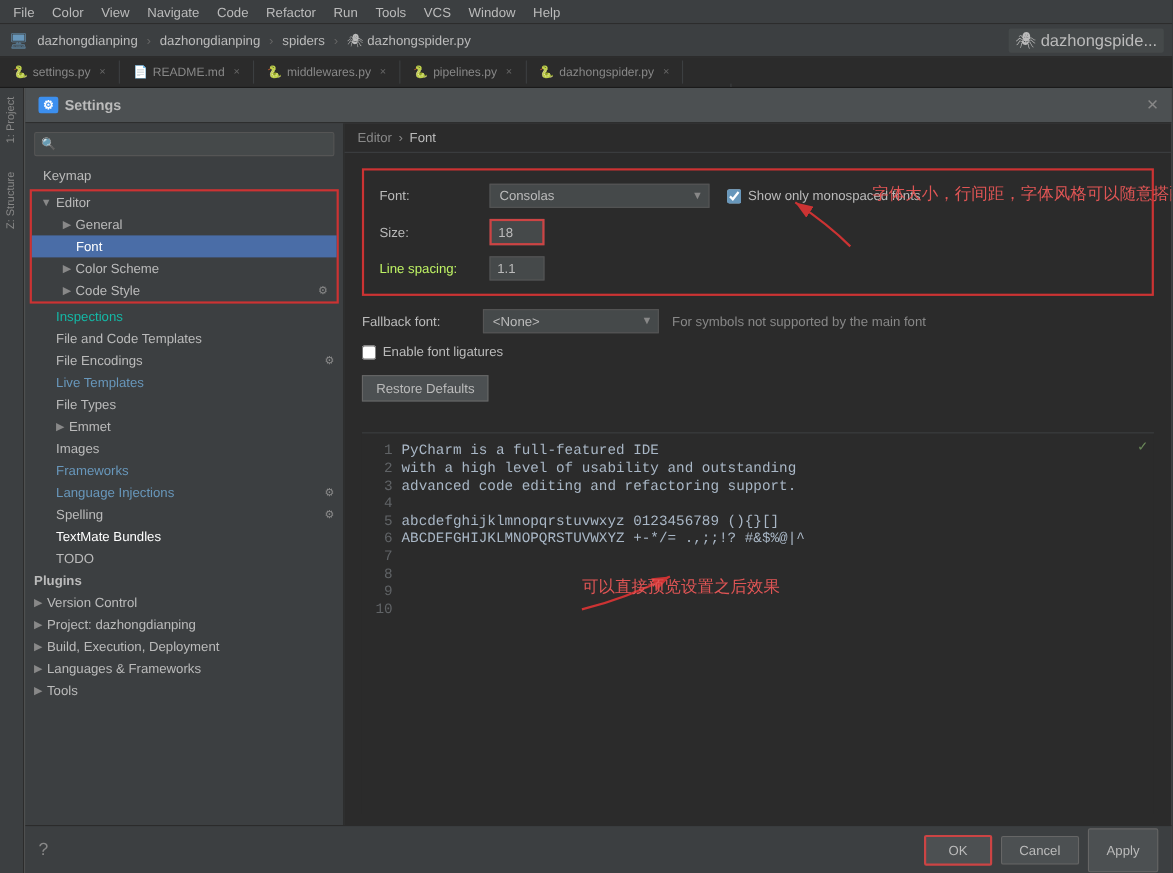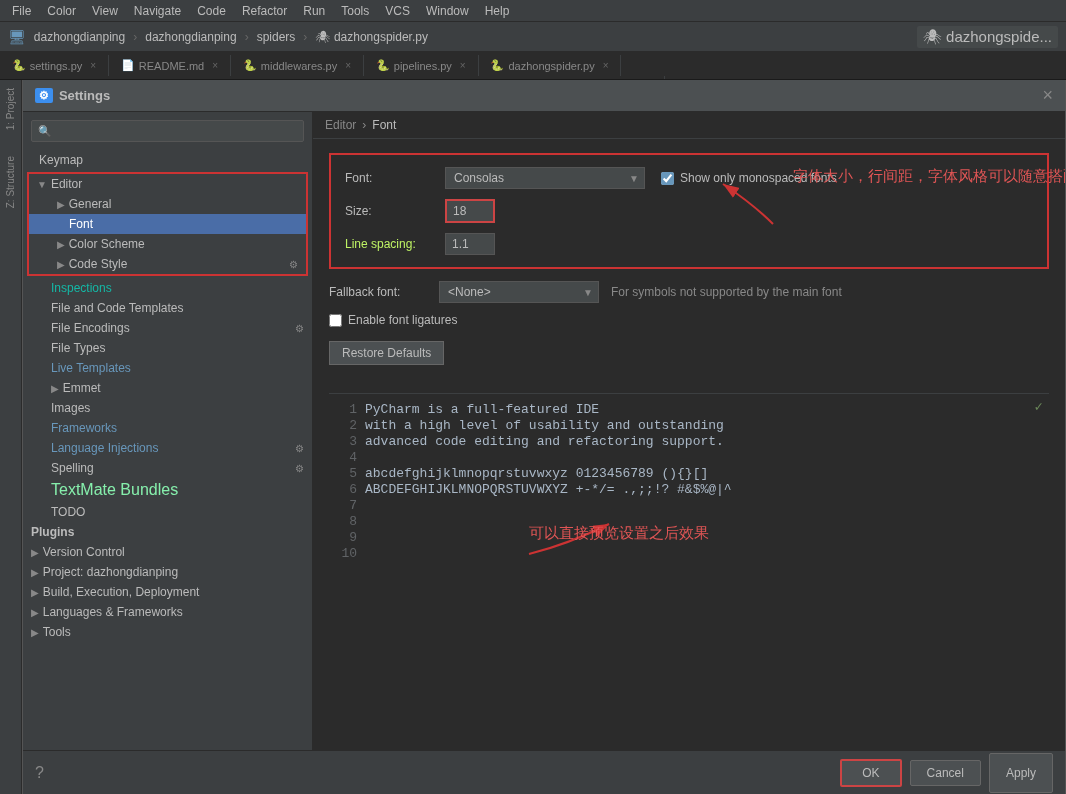--- a/index.html
+++ b/index.html
@@ -132,45 +132,45 @@
             <div style="padding:3px 8px 3px 28px; cursor:pointer; font-size:12px; color:#14b8a6;">
               <span>Inspections</span>
             </div>
             <div style="padding:3px 8px 3px 28px; cursor:pointer; font-size:12px; color:#bbbbbb;">
               <span>File and Code Templates</span>
             </div>
             <div style="padding:3px 8px 3px 28px; cursor:pointer; font-size:12px; color:#bbbbbb; display:flex; align-items:center;">
               <span>File Encodings</span>
               <span style="margin-left:auto; color:#888; font-size:10px;">⚙</span>
             </div>
+            <div style="padding:3px 8px 3px 28px; cursor:pointer; font-size:12px; color:#6897bb;">
+              <span>Live Templates</span>
+            </div>
             <div style="padding:3px 8px 3px 28px; cursor:pointer; font-size:12px; color:#bbbbbb;">
               <span>File Types</span>
-            </div>
-            <div style="padding:3px 8px 3px 28px; cursor:pointer; font-size:12px; color:#6897bb;">
-              <span>Live Templates</span>
             </div>
             <div style="padding:3px 8px 3px 28px; cursor:pointer; font-size:12px; color:#bbbbbb; display:flex; align-items:center; gap:4px;">
               <span style="font-size:10px; color:#888;">▶</span>
               <span>Emmet</span>
             </div>
             <div style="padding:3px 8px 3px 28px; cursor:pointer; font-size:12px; color:#bbbbbb;">
               <span>Images</span>
             </div>
             <div style="padding:3px 8px 3px 28px; cursor:pointer; font-size:12px; color:#6897bb;">
               <span>Frameworks</span>
             </div>
             <div style="padding:3px 8px 3px 28px; cursor:pointer; font-size:12px; color:#6897bb; display:flex; align-items:center;">
               <span>Language Injections</span>
               <span style="margin-left:auto; color:#888; font-size:10px;">⚙</span>
             </div>
             <div style="padding:3px 8px 3px 28px; cursor:pointer; font-size:12px; color:#bbbbbb; display:flex; align-items:center;">
               <span>Spelling</span>
               <span style="margin-left:auto; color:#888; font-size:10px;">⚙</span>
             </div>
-            <div style="padding:3px 8px 3px 28px; cursor:pointer; font-size:16px; color:#86efac;">
+            <div style="padding:3px 8px 3px 28px; cursor:pointer; font-size:12px; color:#ffffff;">
               <span>TextMate Bundles</span>
             </div>
             <div style="padding:3px 8px 3px 28px; cursor:pointer; font-size:12px; color:#bbbbbb;">
               <span>TODO</span>
             </div>
             <div style="padding:3px 8px 3px 8px; cursor:pointer; font-size:12px; color:#bbbbbb; font-weight:bold; margin-top:0;">
               <span>Plugins</span>
             </div>
             <div style="padding:3px 8px 3px 8px; cursor:pointer; font-size:12px; color:#bbbbbb; display:flex; align-items:center; gap:4px;">
               <span style="font-size:10px; color:#888;">▶</span>

